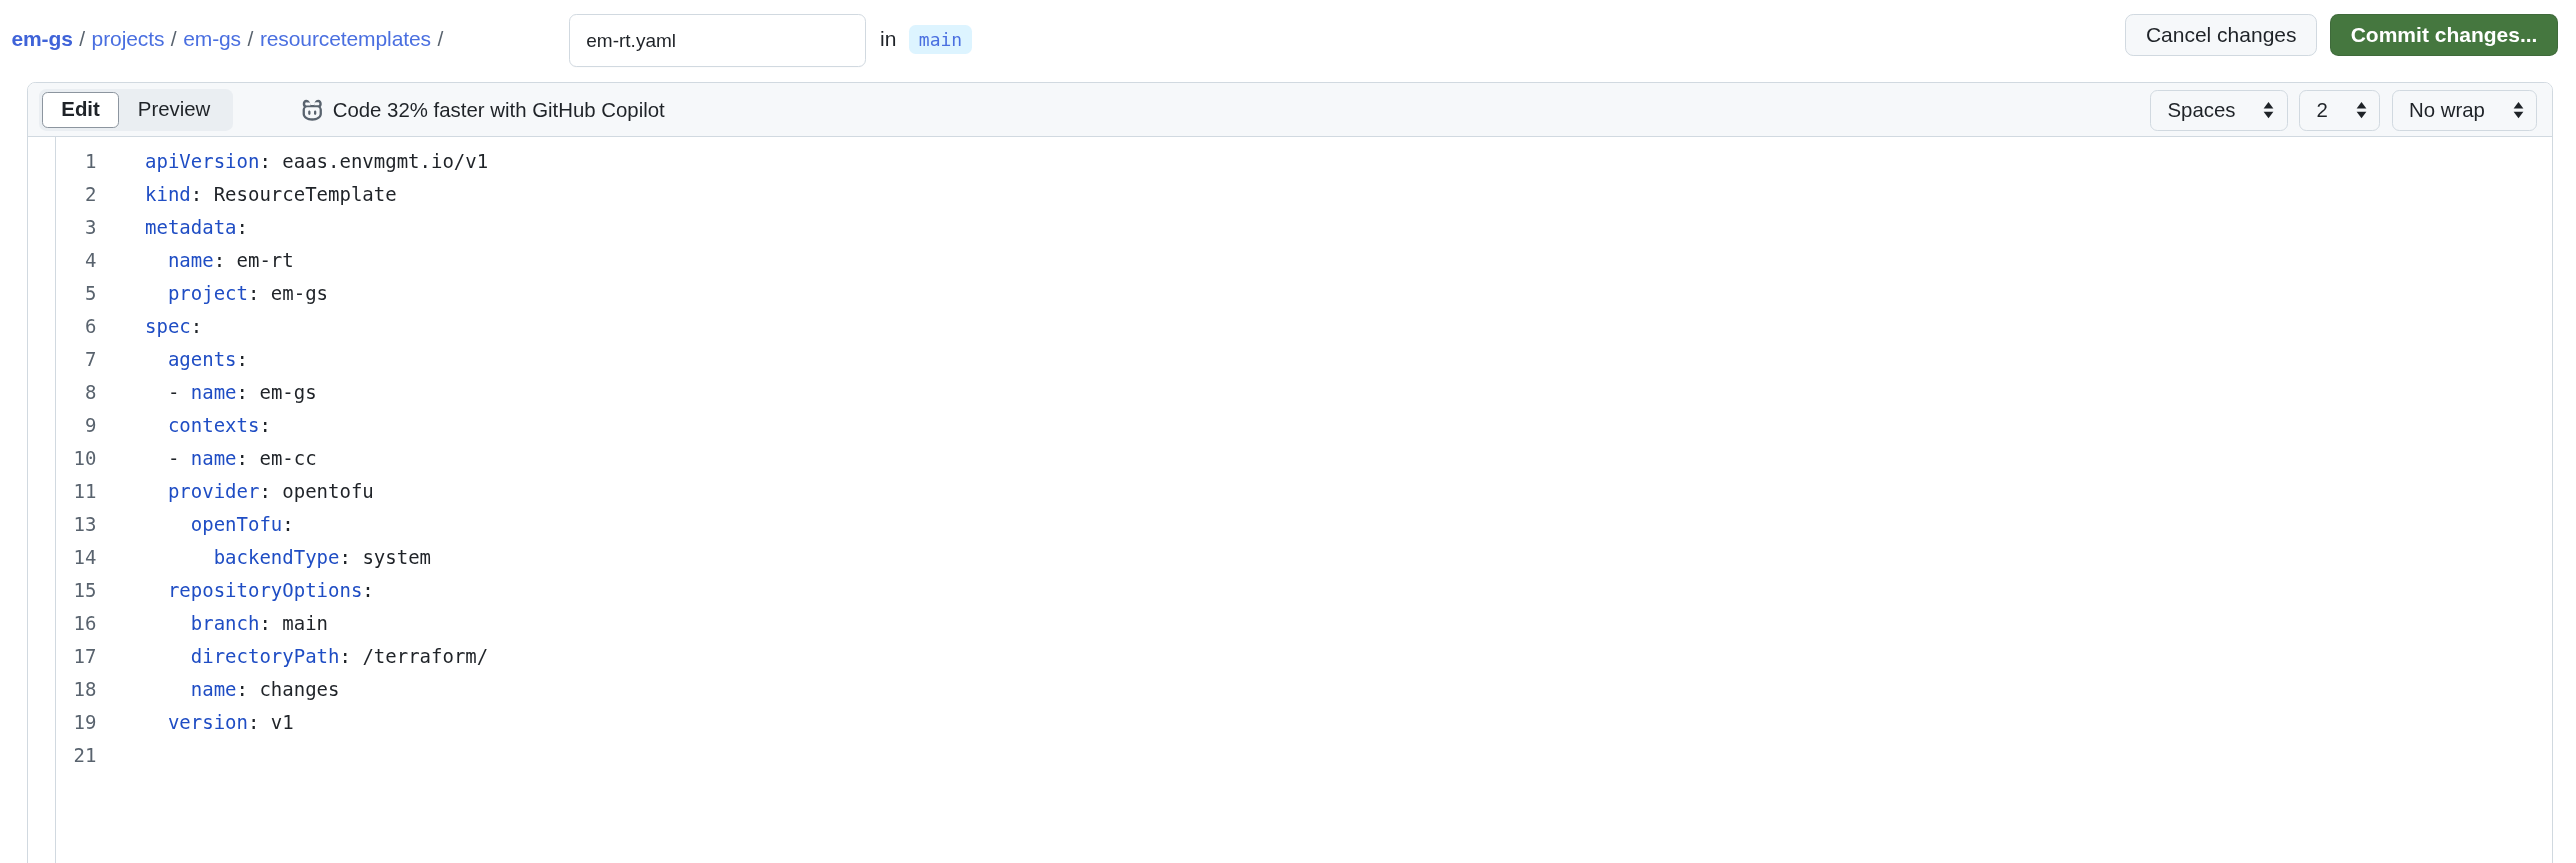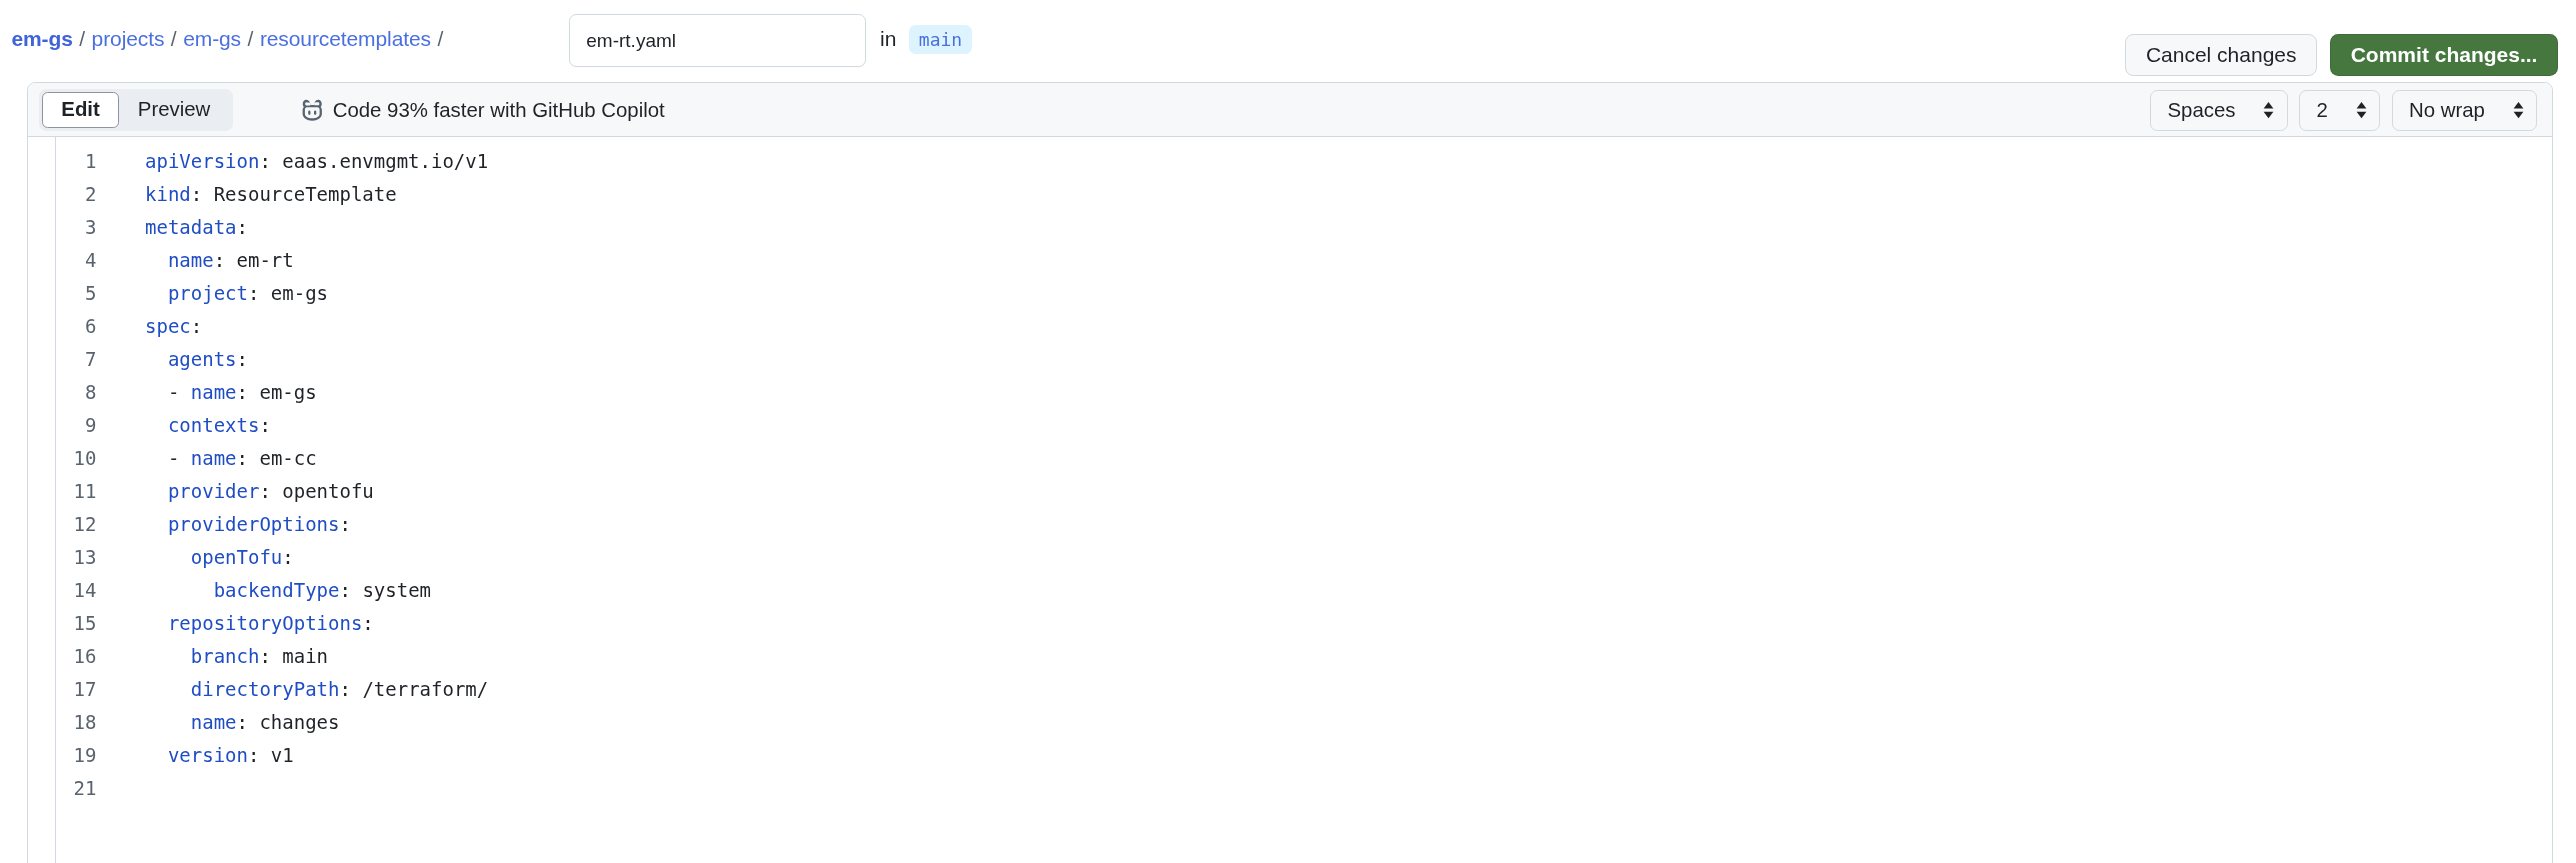--- a/index.html
+++ b/index.html
@@ -91,21 +91,20 @@
   .btn {
     height: 42px;
     display: inline-flex;
     align-items: center;
     justify-content: center;
     padding: 0 19.6px;
     border-radius: 8.2px;
     font-size: 21px;
     cursor: pointer;
     white-space: nowrap;
-    margin-top: 20px;
   }
   .btn-default {
     background: #f6f8fa;
     border: 0.8px solid #d1d9e0;
     color: #1f2328;
   }
   .btn-primary {
     background: #45773f;
     border: 0.8px solid rgba(31,35,40,0.15);
     color: #ffffff;
@@ -280,21 +279,21 @@
         <div class="view-tab">Preview</div>
       </div>
 
     <div id="copilot-hint">
       <span>
         <svg width="24.5" height="24.5" viewBox="0 0 16 16" fill="#59636e" aria-hidden="true">
           <path d="M4.1 1.2c.9 0 1.7.5 2.1 1.3.3.6.4 1.3.4 2h2.8c0-.7.1-1.4.4-2 .4-.8 1.2-1.3 2.1-1.3 1.4 0 2.3 1.1 2.3 2.6 0 .8-.2 1.5-.7 2 .5.5.8 1.2.8 2.1v2.5c0 2.4-2.9 4.4-6.3 4.4S1.7 12.8 1.7 10.4V7.9c0-.9.3-1.6.8-2.1-.5-.5-.7-1.2-.7-2 0-1.5.9-2.6 2.3-2.6Zm.1 1.6c-.5 0-.8.4-.8 1 0 .7.3 1.1.8 1.1h2.6c-.02-.6-.1-1.1-.27-1.4-.2-.4-.5-.6-.9-.6H4.2Zm7.6 0h-1.4c-.4 0-.7.2-.9.6-.17.3-.25.8-.27 1.4h2.6c.5 0 .8-.4.8-1.1 0-.6-.3-1-.83-1ZM8 6.1H4.6c-.9 0-1.4.6-1.4 1.6v2.7c0 1.5 2.1 2.9 4.8 2.9s4.8-1.4 4.8-2.9V7.7c0-1-.5-1.6-1.4-1.6H8Z"></path>
           <path d="M6.1 8.2c.4 0 .75.4.75.9v1.1c0 .5-.35.9-.75.9s-.75-.4-.75-.9V9.1c0-.5.35-.9.75-.9Zm3.8 0c.4 0 .75.4.75.9v1.1c0 .5-.35.9-.75.9s-.75-.4-.75-.9V9.1c0-.5.35-.9.75-.9Z"></path>
         </svg>
       </span>
-      <span>Code 93% faster with GitHub Copilot</span>
+      <span>Code 32% faster with GitHub Copilot</span>
     </div>
 
     <div id="editor-settings">
         <div class="select-box">
           <span class="sel-val">Spaces</span>
           <span>
             <svg class="chev" width="13" height="18" viewBox="0 0 16 22" aria-hidden="true">
               <path d="M8 1 L14 9 L2 9 Z" fill="#1f2328"></path>
               <path d="M8 21 L14 13 L2 13 Z" fill="#1f2328"></path>
             </svg>
@@ -362,24 +361,20 @@
         </div>
         <div class="code-row">
           <div class="ln">10</div>
           <div class="code-text">&nbsp;&nbsp;<span class="tok-punc">-&nbsp;</span><span class="tok-key">name</span><span class="tok-punc">:&nbsp;</span><span class="tok-val">em-cc</span></div>
         </div>
         <div class="code-row">
           <div class="ln">11</div>
           <div class="code-text">&nbsp;&nbsp;<span class="tok-key">provider</span><span class="tok-punc">:&nbsp;</span><span class="tok-val">opentofu</span></div>
         </div>
         <div class="code-row">
-          <div class="ln">12</div>
-          <div class="code-text">&nbsp;&nbsp;<span class="tok-key">providerOptions</span><span class="tok-punc">:</span></div>
-        </div>
-        <div class="code-row">
           <div class="ln">13</div>
           <div class="code-text">&nbsp;&nbsp;&nbsp;&nbsp;<span class="tok-key">openTofu</span><span class="tok-punc">:</span></div>
         </div>
         <div class="code-row">
           <div class="ln">14</div>
           <div class="code-text">&nbsp;&nbsp;&nbsp;&nbsp;&nbsp;&nbsp;<span class="tok-key">backendType</span><span class="tok-punc">:&nbsp;</span><span class="tok-val">system</span></div>
         </div>
         <div class="code-row">
           <div class="ln">15</div>
           <div class="code-text">&nbsp;&nbsp;<span class="tok-key">repositoryOptions</span><span class="tok-punc">:</span></div>

